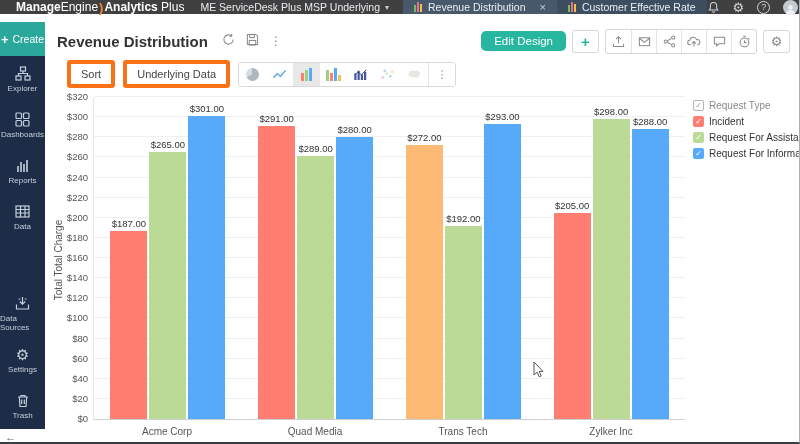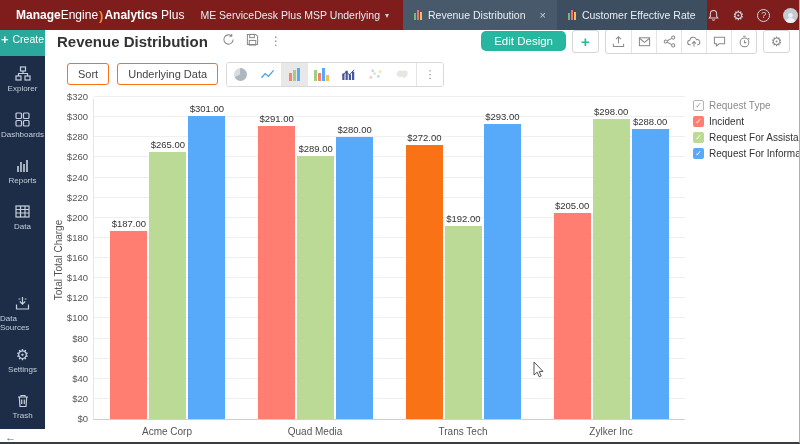--- a/index.html
+++ b/index.html
@@ -1,21 +1,21 @@
 <!DOCTYPE html>
 <html><head>
 <meta charset="utf-8">
 <style>
   * { margin:0; padding:0; box-sizing:border-box; }
   html,body { width:800px; height:444px; overflow:hidden; font-family:"Liberation Sans", sans-serif; background:#fff; }
   .app { position:relative; width:800px; height:444px; background:#fff; }
   .frame-edge { position:absolute; inset:0; border-right:1px solid #a9afb6; border-bottom:2px solid #383d44; pointer-events:none; z-index:99; }
 
   
-  .topbar { position:absolute; top:0; left:0; right:0; height:30px; background:#7f1d1d; display:flex; align-items:stretch; color:#fff; z-index:10; }
+  .topbar { position:absolute; top:0; left:0; right:0; height:14px; background:#404040; display:flex; align-items:stretch; color:#fff; z-index:10; }
   .logo { display:flex; align-items:center; padding-left:16px; font-size:12px; white-space:nowrap; }
   .logo .b { font-weight:bold; }
   .logo .paren { color:#f0873c; font-weight:bold; margin:0 1px; font-size:13px; }
   .workspace { display:flex; align-items:center; gap:5px; margin-left:16px; font-size:10.5px; color:#e7edf3; cursor:pointer; white-space:nowrap; }
   .workspace .chev { font-size:8px; color:#c3ced9; }
   .tabs { display:flex; margin-left:14px; height:100%; }
   .tab { display:flex; align-items:center; gap:6px; padding:0 11px; font-size:10.5px; color:#e9eef3; cursor:pointer; white-space:nowrap; }
   .tab.active { background:#48596c; }
   .tab.inactive { background:#3c4e60; }
   .tab-icon { display:flex; align-items:flex-end; gap:1px; height:10px; }
@@ -51,21 +51,21 @@
   .edit-design { background:#27b7a0; color:#fff; font-size:11.5px; padding:4px 13px; border-radius:5px; cursor:pointer; white-space:nowrap; }
   .sq-btn { width:27px; height:23px; border:1px solid #d6d6d6; border-radius:3px; background:#fff; display:flex; align-items:center; justify-content:center; cursor:pointer; }
   .plus-btn { color:#27b7a0; font-size:15px; font-weight:bold; }
   .icon-group { display:flex; border:1px solid #d6d6d6; border-radius:3px; background:#fff; }
   .icon-cell { width:25px; height:23px; display:flex; align-items:center; justify-content:center; color:#8a8a8a; cursor:pointer; }
   .icon-cell + .icon-cell { border-left:1px solid #e4e4e4; }
   .icon-cell svg { stroke:#8a8a8a; fill:none; stroke-width:1.1; }
   .gear-glyph { font-size:13px; color:#8a8a8a; line-height:1; }
 
   .chart-toolbar { height:28px; display:flex; align-items:center; padding-left:22px; gap:8px; }
-  .tool-btn { border:1px solid #f97316; border-radius:3px; background:#fff; font-size:11px; color:#444; padding:4px 10px; cursor:pointer; white-space:nowrap; }
+  .tool-btn { border:4px solid #f97316; border-radius:3px; background:#fff; font-size:11px; color:#444; padding:4px 10px; cursor:pointer; white-space:nowrap; }
   .ct-group { display:flex; align-items:stretch; border:1px solid #d9d9d9; border-radius:3px; overflow:hidden; }
   .ct-cell { width:27px; height:23px; display:flex; align-items:center; justify-content:center; cursor:pointer; background:#fff; }
   .ct-cell.selected { background:#e8e8e8; }
   .ct-cell.kebab-cell { border-left:1px solid #e4e4e4; color:#8a8a8a; font-size:11px; }
   .pie-ic { width:13px; height:13px; border-radius:50%; background:conic-gradient(#aeb7be 0 68%, #d6dce0 68% 100%); }
   .mini-bars { display:flex; align-items:flex-end; gap:1px; height:13px; }
   .mini-bars i { display:block; width:3px; }
 
   
   .chart-region { position:absolute; top:66px; left:0; right:0; bottom:0; }
@@ -377,21 +377,21 @@
                 <span class="bar-label">$291.00</span>
               </div>
               <div class="bar" style="height: 263px; background: rgb(186, 218, 149);">
                 <span class="bar-label">$289.00</span>
               </div>
               <div class="bar" style="height: 281.75px; background: rgb(87, 170, 250);">
                 <span class="bar-label">$280.00</span>
               </div>
             </div>
             <div class="bar-group">
-              <div class="bar" style="height: 273.7px; background: #f97316;">
+              <div class="bar" style="height: 273.7px; background: #fdba74;">
                 <span class="bar-label">$272.00</span>
               </div>
               <div class="bar" style="height: 193.2px; background: rgb(186, 218, 149);">
                 <span class="bar-label">$192.00</span>
               </div>
               <div class="bar" style="height: 294.831px; background: rgb(87, 170, 250);">
                 <span class="bar-label">$293.00</span>
               </div>
             </div>
             <div class="bar-group">

